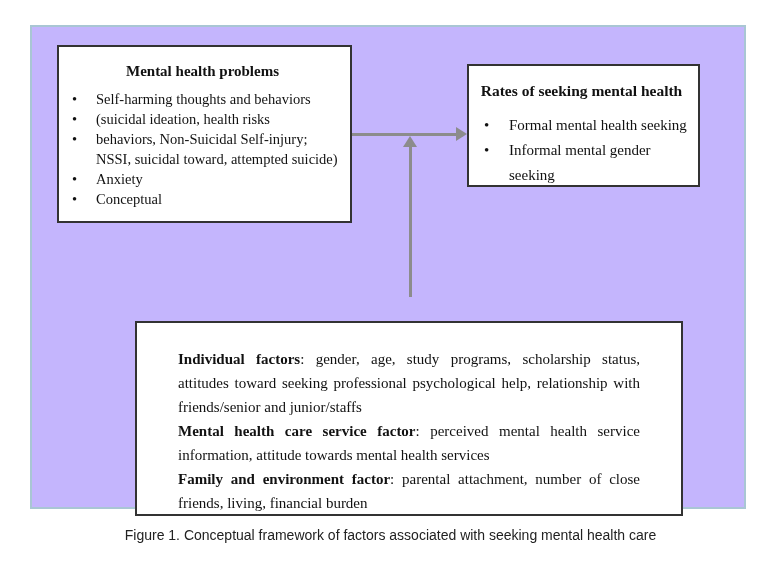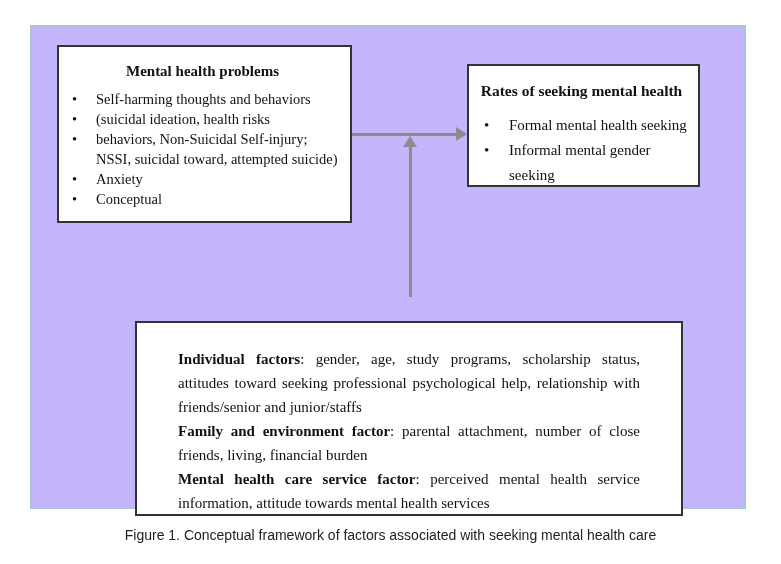--- a/index.html
+++ b/index.html
@@ -164,22 +164,22 @@
         <span class="li-text">Formal mental health seeking</span>
       </div>
       <div class="li">
         <span class="marker">•</span>
         <span class="li-text">Informal mental gender seeking</span>
       </div>
     </div>
 
     <div class="dbox box-factors">
       <p class="para"><b>Individual factors</b><span>: gender, age, study programs, scholarship status, attitudes toward seeking professional psychological help, relationship with friends/senior and junior/staffs</span></p>
+      <p class="para"><b>Mental health care service factor</b><span>: perceived mental health service information, attitude towards mental health services</span></p>
       <p class="para"><b>Family and environment factor</b><span>: parental attachment, number of close friends, living, financial burden</span></p>
-      <p class="para"><b>Mental health care service factor</b><span>: perceived mental health service information, attitude towards mental health services</span></p>
     </div>
 
     <div class="arrow-part h-line"></div>
     <div class="arrow-part h-head"></div>
 
     <div class="arrow-part v-line"></div>
     <div class="arrow-part v-head"></div>
 
   </div>
 

